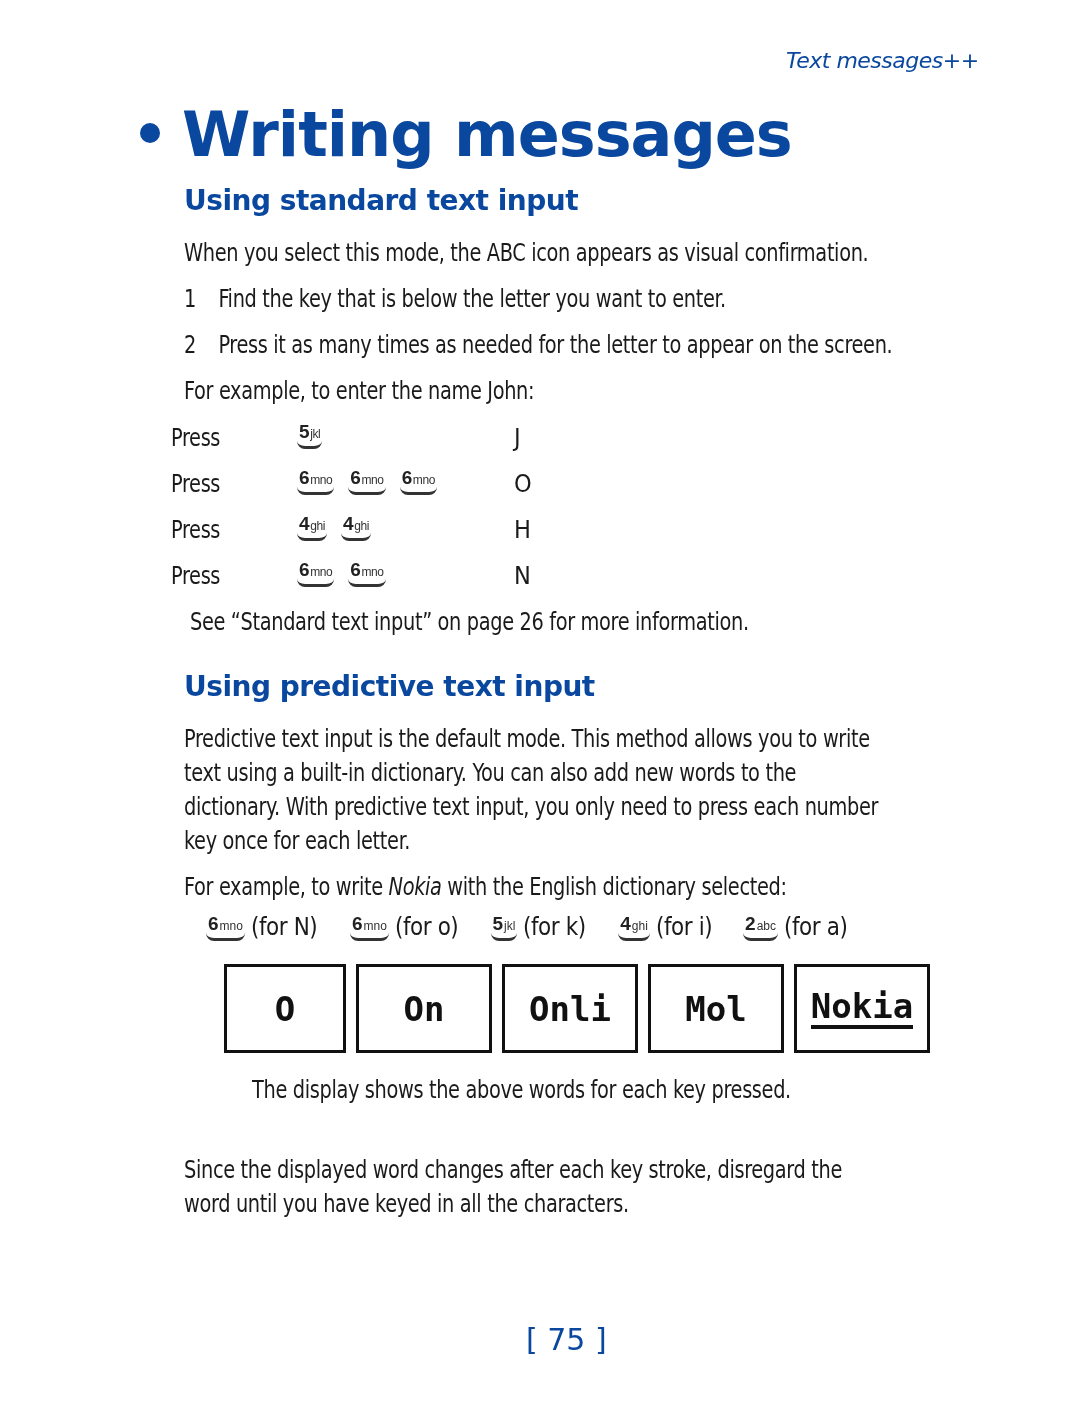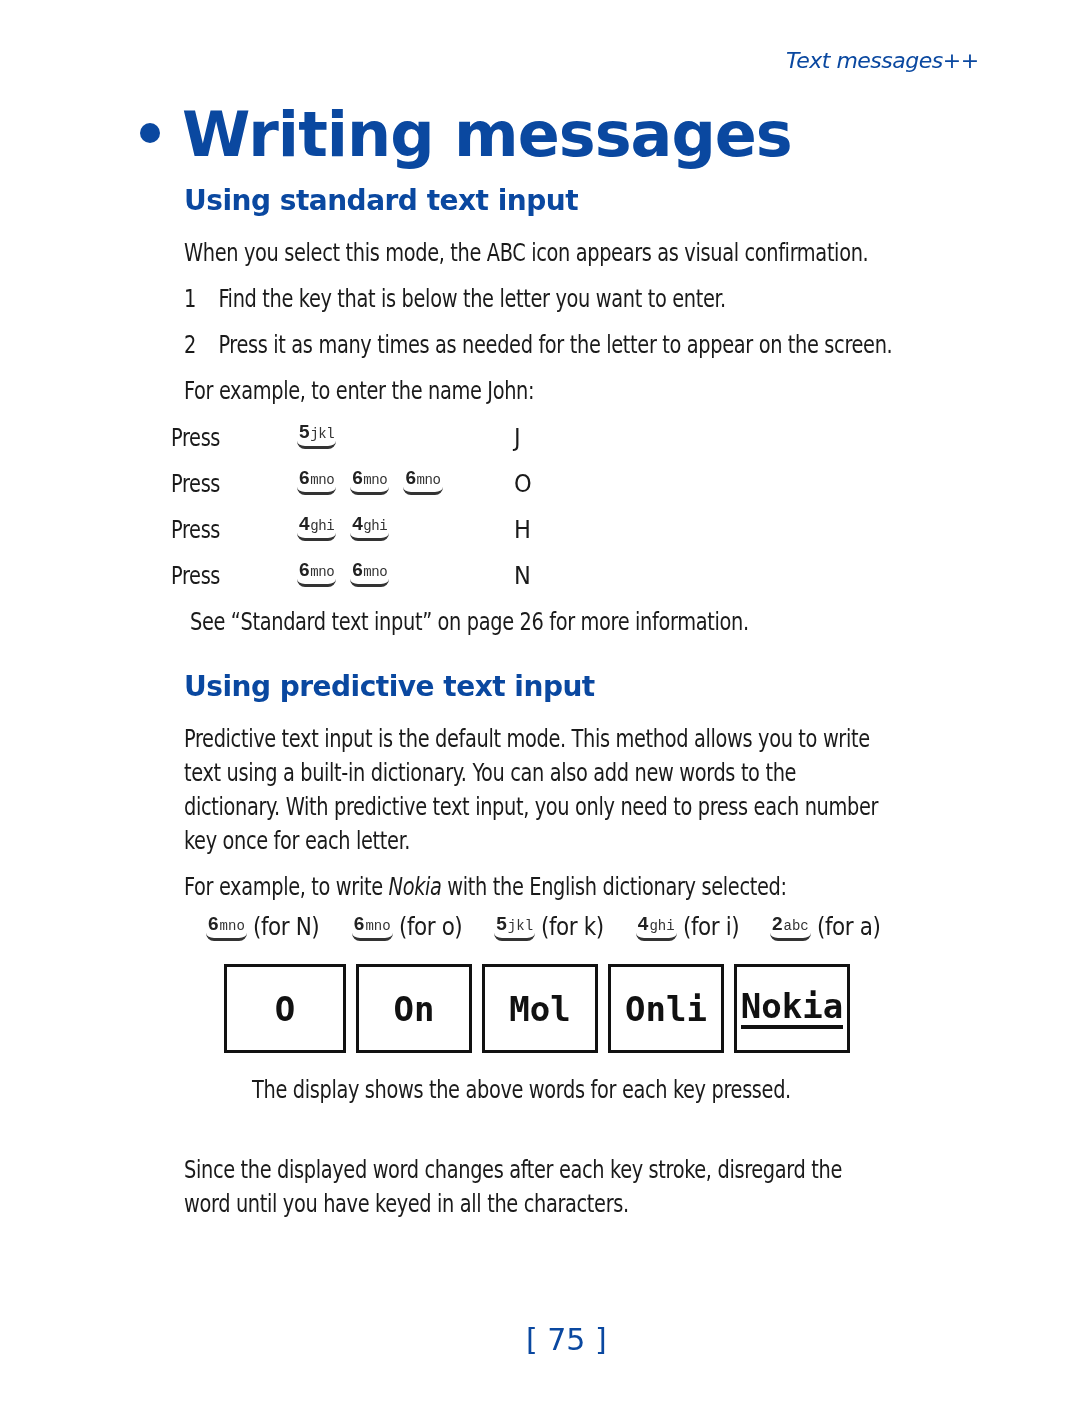--- a/index.html
+++ b/index.html
@@ -31,27 +31,27 @@
   .press-row { left: 171px; height: 40px; width: 400px; }
   .press-label { position: absolute; left: 0; top: 0; }
   .press-letter { position: absolute; left: 343px; top: 0; }
   .keys { position: absolute; left: 126px; top: 0; display: flex; gap: 14px; }
   .key {
     display: inline-flex; align-items: baseline; padding: 0 2px 3px 2px;
     border-bottom: 3px solid #333; border-radius: 0 0 8px 8px;
     font-family: "Liberation Sans", sans-serif; line-height: 22px; height: 22px;
   }
   .key .kd { font-weight: bold; font-size: 19px; color: #222; }
-  .key .kl { font-size: 14px; color: #333; margin-left: 1px; font-family: Liberation Mono, monospace; }
+  .key .kl { font-size: 12px; color: #333; margin-left: 1px; }
   .pred-row { left: 206px; top: 912px; display: flex; align-items: center; white-space: nowrap; }
   .pred-item { display: inline-flex; align-items: center; margin-right: 22px; }
   .pred-item .for { font-family: "DejaVu Sans", sans-serif; font-size: 25px; margin-left: 6px; letter-spacing: -0.5px; }
   .screens { left: 224px; top: 964px; display: flex; gap: 10px; }
   .screen {
-    width: 116px; height: 89px; border: 3px solid #111; box-sizing: border-box;
+    width: 136px; height: 89px; border: 3px solid #111; box-sizing: border-box;
     display: flex; align-items: center; justify-content: center;
     font-family: "DejaVu Sans Mono", monospace; font-weight: bold; font-size: 34px; color: #111;
   }
   .screen.w1 { width: 122px; }
   .screen .uline { border-bottom: 4px solid #111; line-height: 34px; padding-bottom: 2px; }
   .page-num { left: 526px; top: 1322px; font-size: 30px; font-family: "DejaVu Sans", sans-serif; }
 </style>
 </head>
 <body>
 
@@ -185,24 +185,24 @@
 </div>
 
 <div class="abs screens">
   <div class="screen w1">
       <span>O</span>
     </div>
   <div class="screen">
       <span>On</span>
     </div>
   <div class="screen">
+      <span>Onli</span>
+    </div>
+  <div class="screen">
       <span>Mol</span>
-    </div>
-  <div class="screen">
-      <span>Onli</span>
     </div>
   <div class="screen">
       <span class="uline">Nokia</span>
     </div>
 </div>
 
 <div class="abs body-text cond" style="left:252px; top:1073px;">The display shows the above words for each key pressed.</div>
 
 <div class="abs body-text cond" style="left:184px; top:1153px;">
   <div>Since the displayed word changes after each key stroke, disregard the</div>

